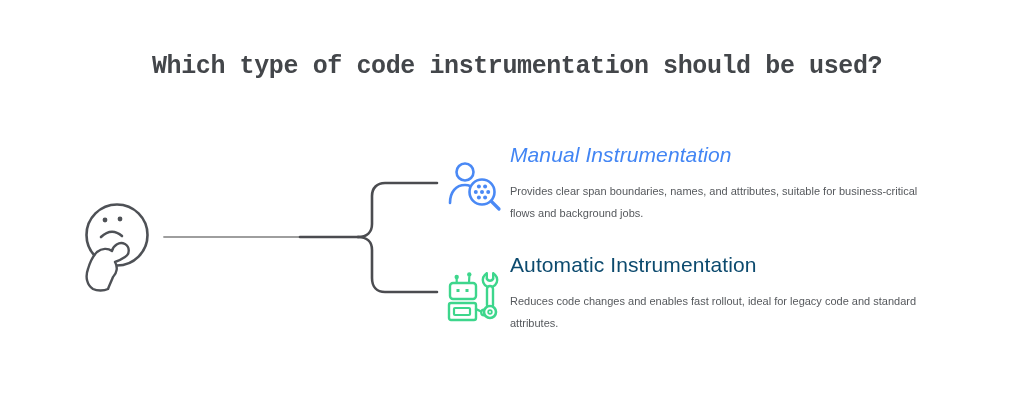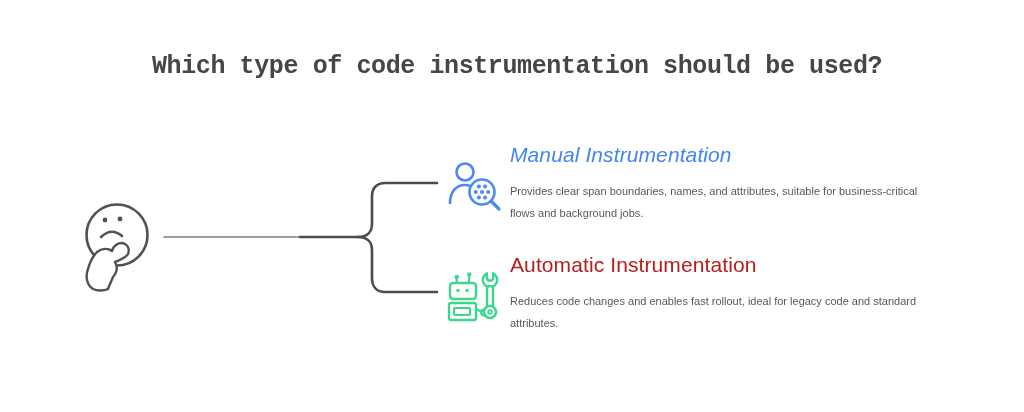--- a/index.html
+++ b/index.html
@@ -110,16 +110,16 @@
       <rect x="40.8" y="0" width="6.4" height="8" fill="#ffffff"></rect>
       <path d="M 40.8,4.2 L 40.8,9.5" stroke="#3dd68c" stroke-width="2.4" stroke-linecap="round"></path>
       <path d="M 47.2,4.2 L 47.2,9.5" stroke="#3dd68c" stroke-width="2.4" stroke-linecap="round"></path>
       <path d="M 40.8,9.5 A 3.4,3.4 0 0 0 47.2,9.5" stroke="#3dd68c" stroke-width="2.4" fill="none"></path>
       <rect x="41" y="17" width="6" height="22" rx="3" fill="#ffffff" stroke="#3dd68c" stroke-width="2.4"></rect>
       <circle cx="44" cy="43" r="6" fill="#ffffff" stroke="#3dd68c" stroke-width="2.6"></circle>
       <circle cx="44" cy="43" r="1.8" stroke="#3dd68c" stroke-width="1.8"></circle>
     </svg>
   </div>
 
-  <div class="branch-heading heading-auto" style="color: #b91c1c;">Automatic Instrumentation</div>
+  <div class="branch-heading heading-auto" style="color: #0c4a6e;">Automatic Instrumentation</div>
   <div class="branch-desc desc-auto">Reduces code changes and enables fast rollout, ideal for legacy code and standard attributes.</div>
 
 </div>
 
 </body></html>

